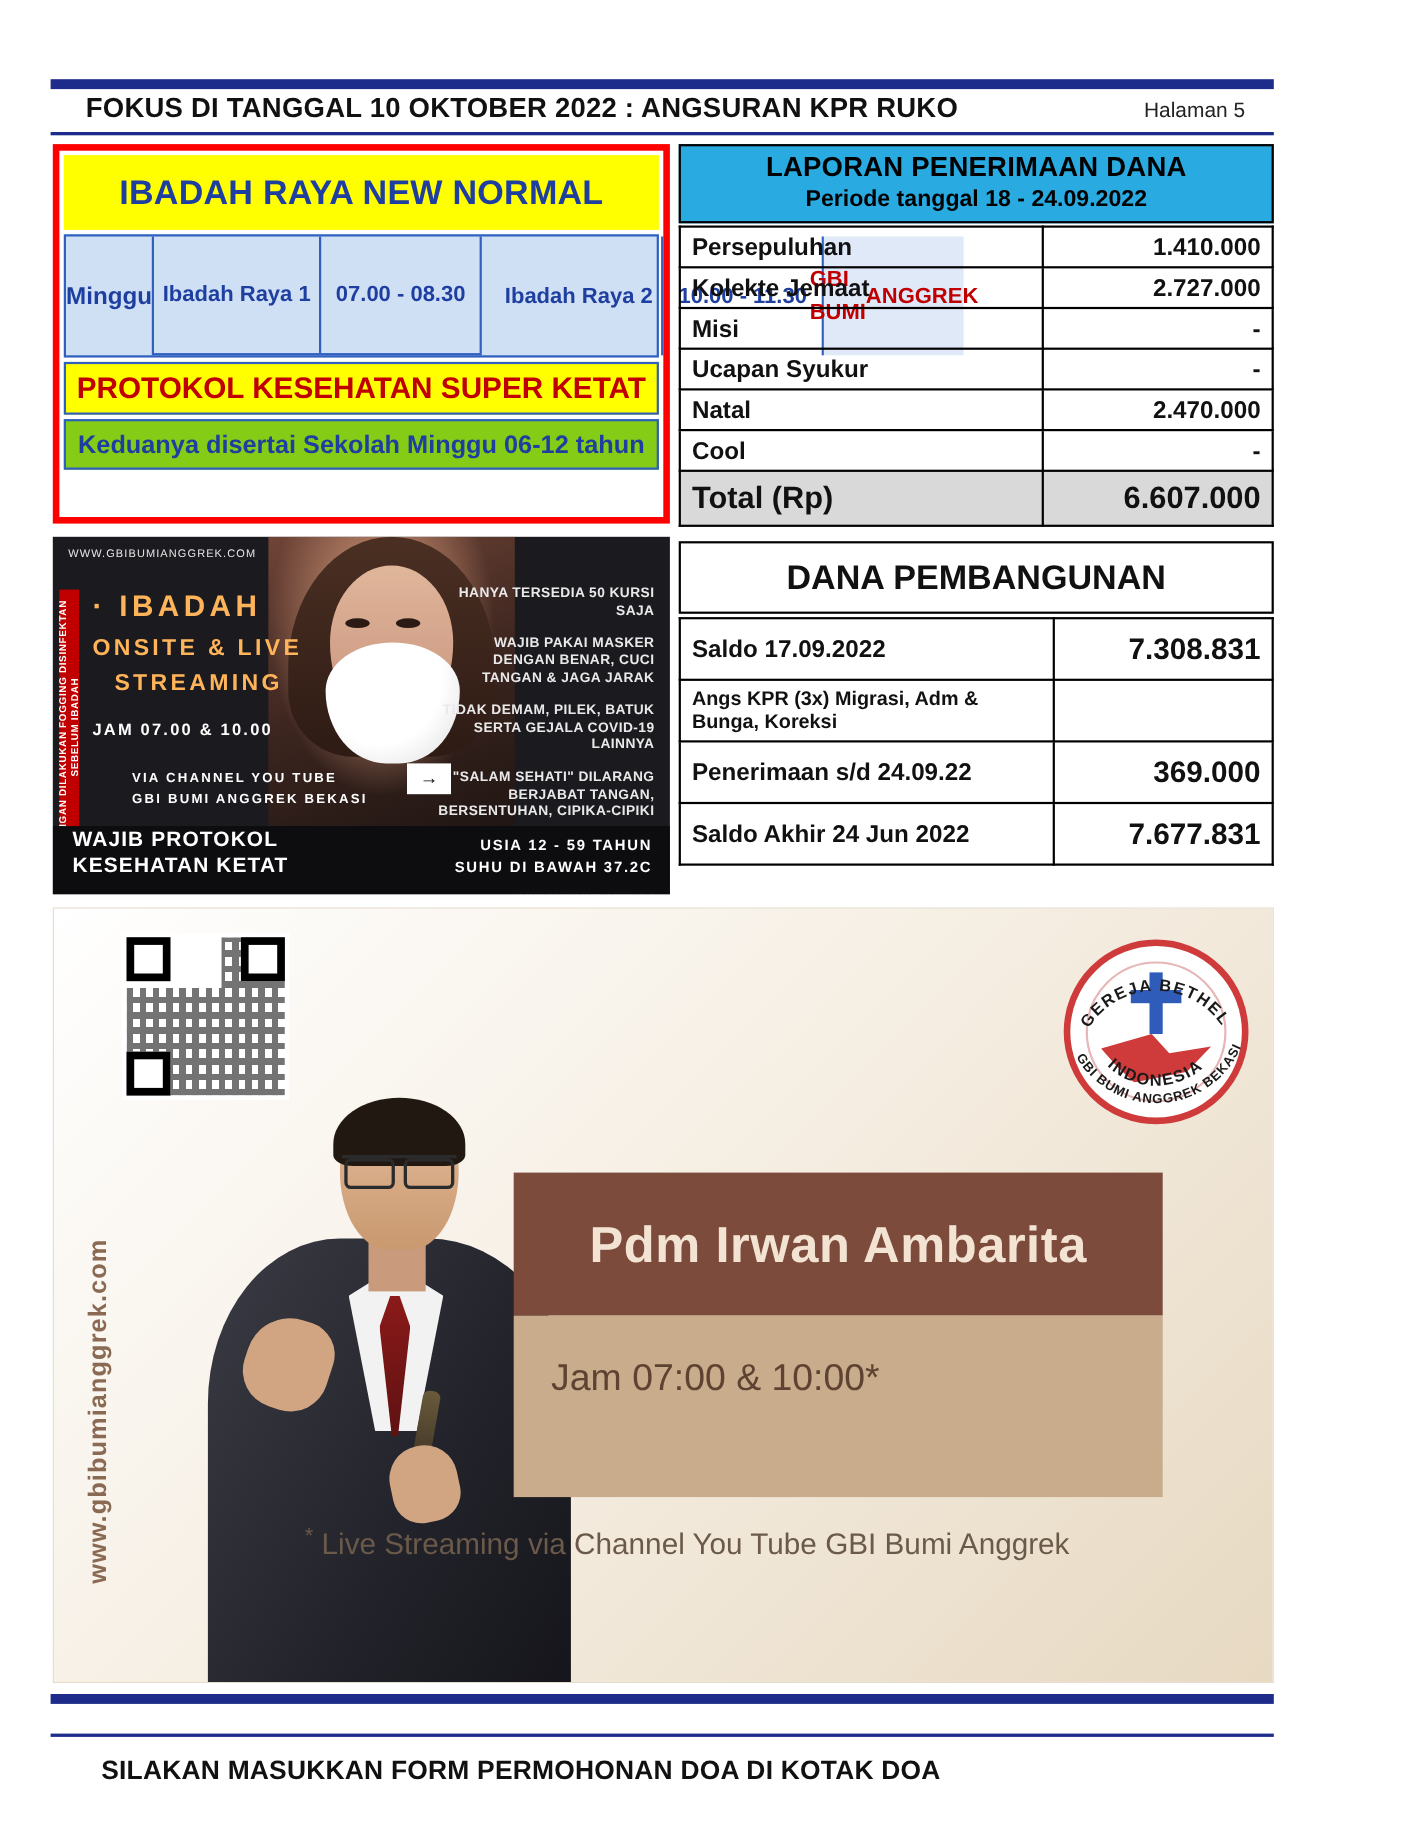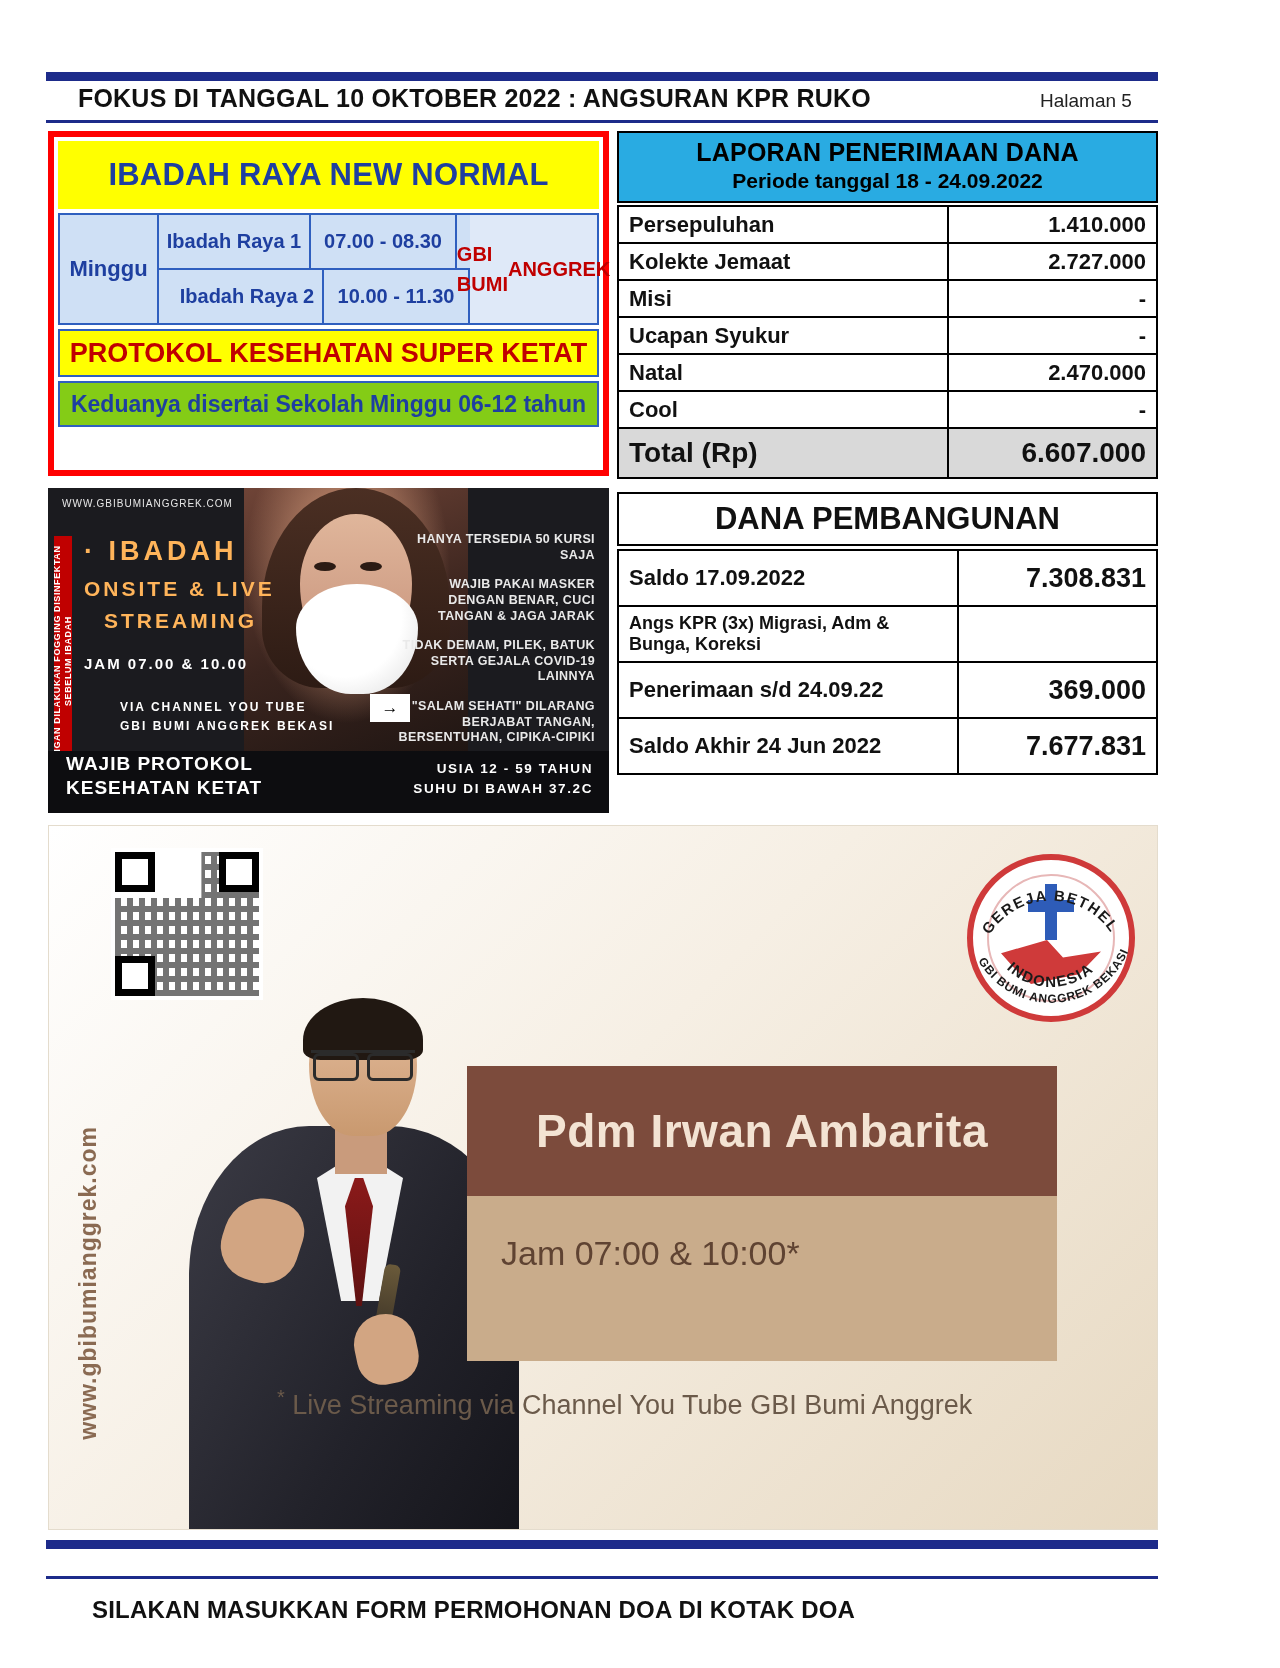--- a/index.html
+++ b/index.html
@@ -96,21 +96,21 @@
     background: #cfe0f5;
   }
   .raya-day {
     width: 103px;
     border-right: 2px solid #2f5fbf;
     display: flex; align-items: center; justify-content: center;
     color: #1e3fa0; font-weight: bold; font-size: 22px;
   }
   .raya-mid {
     flex: 1;
-    display: flex; flex-direction: column;
+    display: flex; 
   }
   .raya-row {
     flex: 1;
     display: flex;
     border-bottom: 2px solid #2f5fbf;
   }
   .raya-row:last-child { border-bottom: none; padding-left: 13px; }
   .raya-svc {
     width: 152px;
     border-right: 2px solid #2f5fbf;
@@ -188,21 +188,21 @@
   }
 
   
   .dana {
     position: absolute;
     left: 617px; top: 492px;
     width: 541px;
   }
   .dana-head {
     border: 2px solid #000;
-    height: 54px;
+    height: 66px;
     display: flex; align-items: center; justify-content: center;
     font-size: 31px; font-weight: bold; color: #111;
   }
   .dtable {
     border-collapse: collapse;
     width: 541px;
     margin-top: 3px;
   }
   .dtable td {
     border: 2px solid #000;

